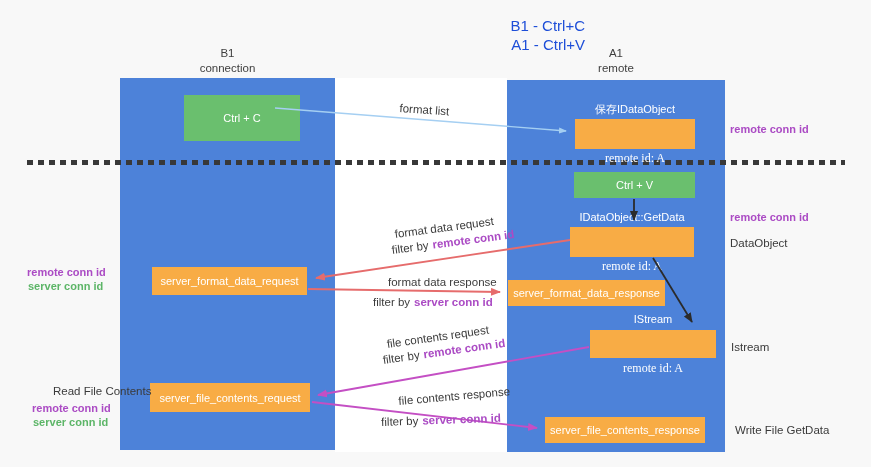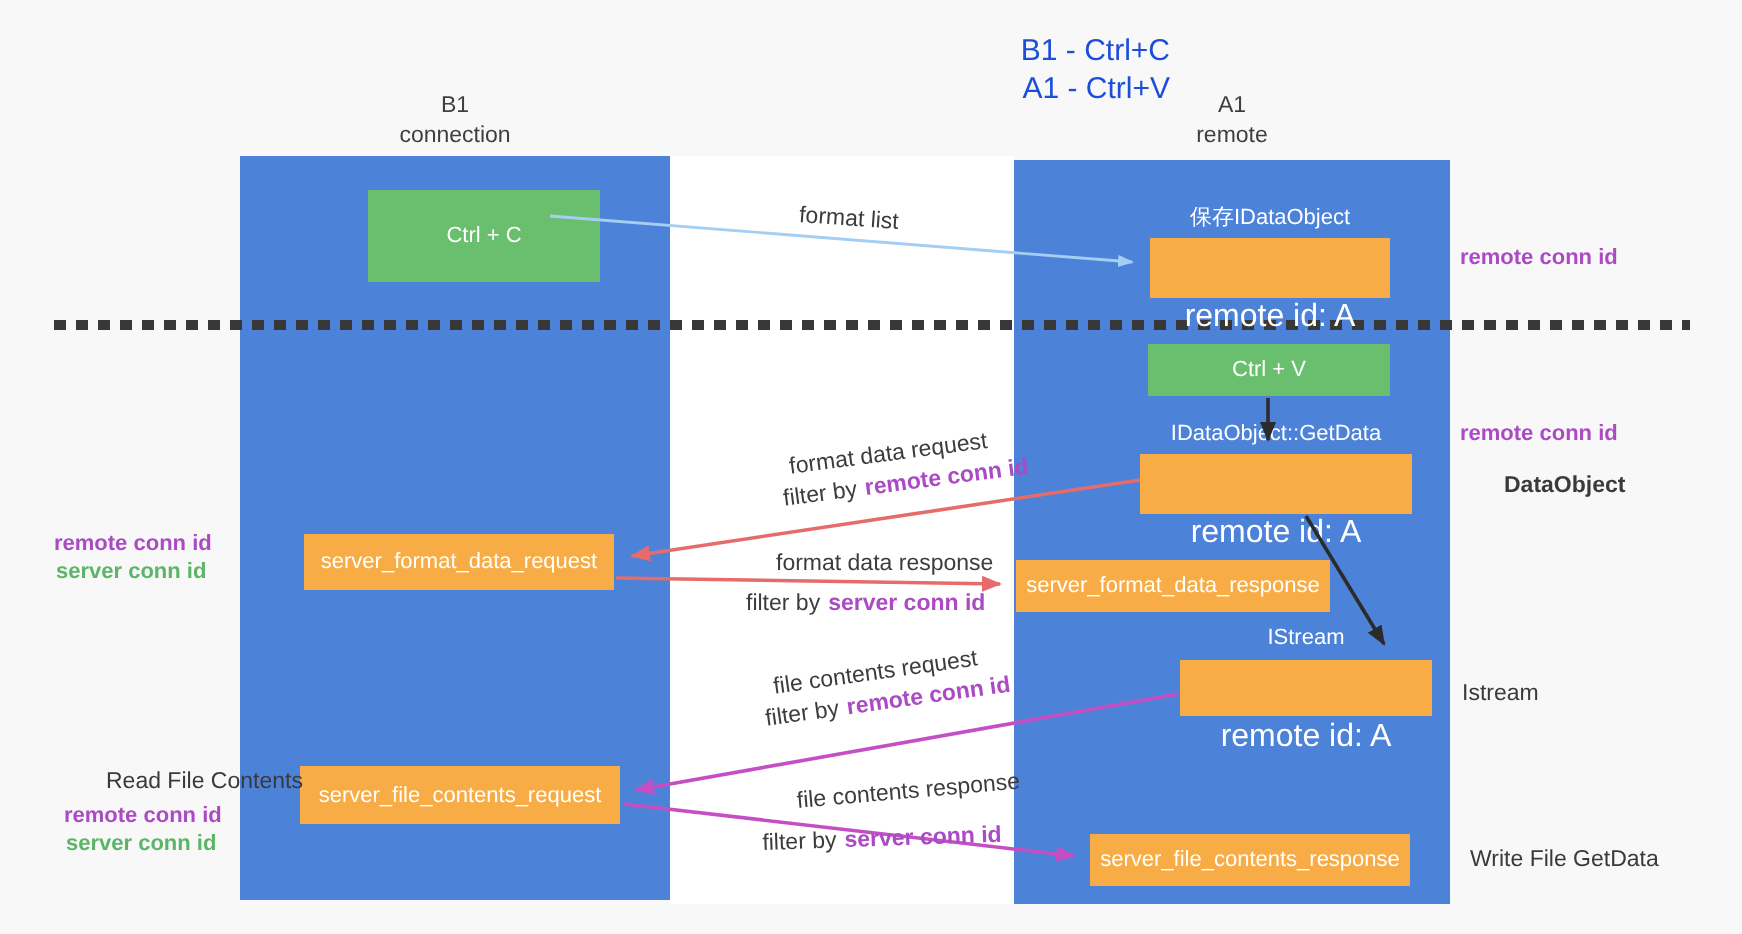--- a/index.html
+++ b/index.html
@@ -21,27 +21,27 @@
   #hdr-a1{left:507px;width:218px;}
 
   .dashes{position:absolute;left:27px;top:160px;width:818px;height:5px;z-index:2;
     background:repeating-linear-gradient(90deg,#383838 0 6px,transparent 6px 11px);}
 
   .node{position:absolute;display:flex;flex-direction:column;align-items:center;
     justify-content:center;color:#ffffff;text-align:center;z-index:3;}
   .node.green{background:var(--node-green);}
   .node.orange{background:var(--node-orange);gap:36px;}
   .node .l1{font-size:11px;line-height:13px;}
-  .node .l2{font-size:16px;line-height:13px;}
+  .node .l2{font-size:12px;line-height:13px;font-family:Liberation Serif, serif;}
   .node.single{font-size:11px;}
 
   #n-ctrlc{left:157px;top:95px;width:116px;height:46px;margin-left:27px;}
   #n-save{left:575px;top:119px;width:120px;height:30px;}
   #n-ctrlv{left:574px;top:172px;width:121px;height:26px;}
-  #n-getdata{left:570px;top:227px;width:136px;height:30px;}
+  #n-getdata{left:570px;top:227px;width:124px;height:30px;}
   #n-fmtreq{left:152px;top:267px;width:155px;height:28px;}
   #n-fmtresp{left:508px;top:280px;width:157px;height:26px;}
   #n-istream{left:590px;top:330px;width:126px;height:28px;}
   #n-filereq{left:150px;top:383px;width:160px;height:29px;}
   #n-fileresp{left:545px;top:417px;width:160px;height:26px;}
 
   svg.arrows{position:absolute;left:0;top:0;z-index:5;pointer-events:none;}
   .st-blue{stroke:var(--arrow-lightblue);stroke-width:1.4;}
   .st-black{stroke:var(--arrow-black);stroke-width:1.8;}
   .st-red{stroke:var(--arrow-red);stroke-width:1.8;}
@@ -64,21 +64,21 @@
   #ml-fltr2{left:382px;top:354px;transform:rotate(-8deg);}
   #ml-fileresp{left:398px;top:395px;transform:rotate(-5deg);}
   #ml-flts2{left:381px;top:416px;transform:rotate(-2deg);}
   #ml-fmtlist{left:400px;top:102px;transform:rotate(4deg);}
 
   .side-label{position:absolute;white-space:nowrap;font-size:11.5px;color:#3a3a3a;z-index:6;}
   .side-label.bold-purple{color:var(--label-purple);font-weight:700;font-size:11px;}
   .side-label.bold-green{color:var(--label-green);font-weight:700;font-size:11px;}
   #sl-rc-top{left:730px;top:123px;}
   #sl-rc-mid{left:730px;top:211px;}
-  #sl-dataobject{left:752px;top:237px;font-weight:bold;}
+  #sl-dataobject{left:730px;top:237px;}
   #sl-istream{left:731px;top:341px;}
   #sl-write{left:735px;top:424px;}
   #sl-rc-left1{left:27px;top:266px;}
   #sl-sc-left1{left:28px;top:280px;}
   #sl-read{left:29px;top:385px;margin-left:24px;}
   #sl-rc-left2{left:32px;top:402px;}
   #sl-sc-left2{left:33px;top:416px;}
 </style>
 </head>
 <body>

